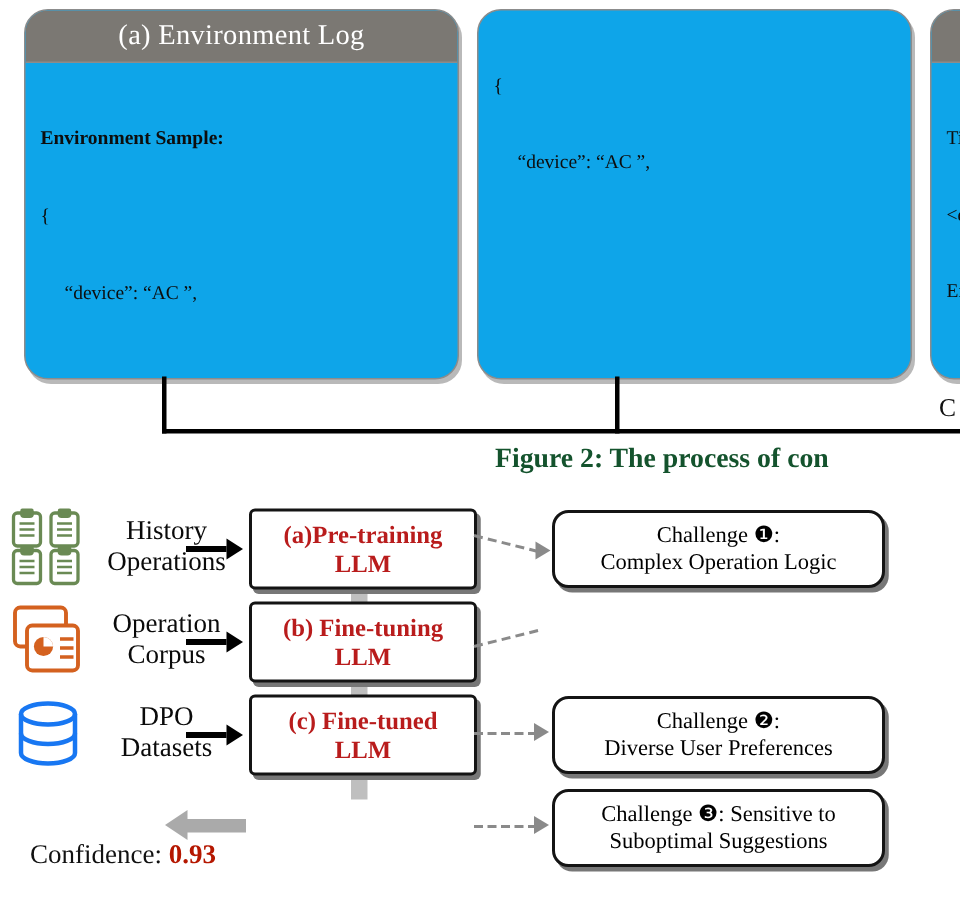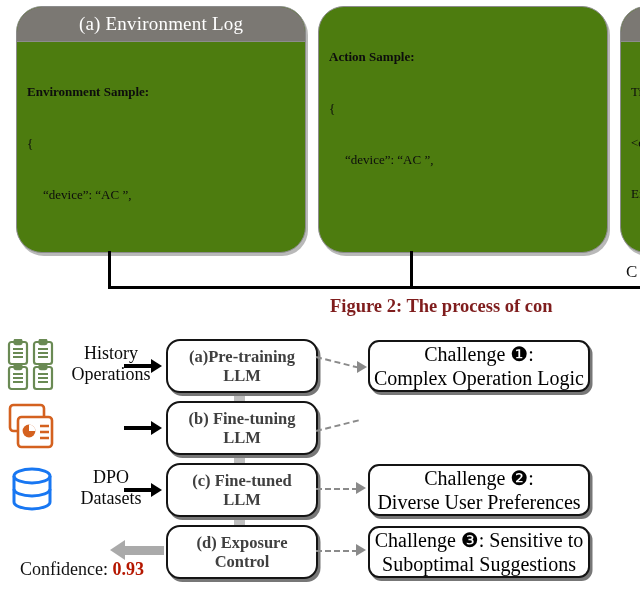--- a/index.html
+++ b/index.html
@@ -7,22 +7,22 @@
     width:640px;height:606px;background:#ffffff;
     font-family:"Liberation Serif",serif;
     position:relative;overflow:hidden;
   }
   .fig{position:absolute;}
 
   
   #figure2{left:0;top:0;width:640px;height:325px;}
   .panel{
     position:absolute;top:6px;height:245px;
-    border-radius:26px;
-    background:#4d7c0f;
+    border-radius:16px;
+    background:#0ea5e9;
     border:1.6px solid #8c8c8c;
     box-shadow:2px 3px 0 0 #b9b9b9;
     overflow:hidden;
   }
   .panel-header{
     height:34px;line-height:34px;
     background:#7b7873;
     color:#ffffff;
     text-align:center;
     font-size:19px;
@@ -48,50 +48,50 @@
   #bus{position:absolute;left:108px;top:286px;width:532px;height:3px;background:#000;}
   .drop{position:absolute;width:3px;background:#000;}
   #drop-a{left:108px;top:251px;height:38px;}
   #drop-b{left:410px;top:251px;height:38px;}
   .bus-label{
     position:absolute;left:626px;top:262px;font-size:17px;color:#111;
   }
 
   .caption{
     position:absolute;width:640px;text-align:center;
-    font-weight:bold;font-size:18.5px;color:#7f1d1d;
+    font-weight:bold;font-size:18.5px;color:#14532d;
     white-space:nowrap;
   }
   #cap2{top:296px;left:330px;width:auto;text-align:left;}
 
   
   #figure3{left:0;top:325px;width:584px;height:281px;}
 
   .srcicon{position:absolute;width:52px;height:52px;}
   .srclabel{
     position:absolute;text-align:center;font-size:18px;color:#0a0a0a;
     line-height:1.14;white-space:pre-line;
   }
 
   .flowbox{
     position:absolute;left:166px;width:148px;
-    border:2.1px solid #141414;border-radius:14px;
+    border:2.1px solid #141414;border-radius:4px;
     background:#fff;
     box-shadow:2.5px 3px 0 0 #777;
     text-align:center;font-weight:bold;font-size:16.5px;
-    color:#404040;line-height:1.16;
+    color:#b91c1c;line-height:1.16;
     display:flex;align-items:center;justify-content:center;
     white-space:pre-line;
   }
   .chalbox{
     position:absolute;left:368px;width:218px;
     border:2.1px solid #141414;border-radius:11px;
     background:#fff;
     box-shadow:2.5px 3px 0 0 #777;
-    text-align:center;font-size:20px;color:#000;line-height:1.2;
+    text-align:center;font-size:15px;color:#000;line-height:1.2;
     display:flex;align-items:center;justify-content:center;
     white-space:pre-line;
   }
   .vbar{position:absolute;left:234px;width:11px;background:#bfbfbf;}
 
   .blkarrow{position:absolute;height:10px;}
   .blkarrow .shaft{position:absolute;left:0;top:3px;height:4px;background:#000;}
   .blkarrow .head{
     position:absolute;top:-2px;width:0;height:0;
     border-top:7px solid transparent;border-bottom:7px solid transparent;
@@ -132,21 +132,20 @@
       
       
       
       
       
     </div>
   </div>
 
   <div class="panel" id="panel-b">
     <div class="panel-body">
-      <span class="ttl">Action Sample:</span>
       <span class="ln">{</span>
       <span class="ln indent1">“device”: “AC ”,</span>
       
       
       
       
       
     </div>
   </div>
 
@@ -199,20 +198,22 @@
     <svg viewBox="0 0 52 52" width="52" height="52">
       <g fill="none" stroke="#d4611f" stroke-width="2.6">
         <rect x="4" y="4" width="34" height="26" rx="3.5"></rect>
         <rect x="12" y="16" width="34" height="30" rx="3.5" fill="#ffffff"></rect>
         <circle cx="23" cy="30" r="6.4" fill="#d4611f" stroke="none"></circle>
         <path d="M23 30 L23 23.6 A6.4 6.4 0 0 1 29.4 30 Z" fill="#ffffff" stroke="none"></path>
         <path d="M34 25h9M34 31h9M34 37h9" stroke-width="2.4"></path>
       </g>
     </svg>
   </div>
+  <div class="srclabel" style="left:56px;top:80px;width:110px;">Operation
+Corpus</div>
 
   <div class="srcicon" style="left:6px;top:138px;">
     <svg viewBox="0 0 52 52" width="52" height="52">
       <g fill="none" stroke="#1877f2" stroke-width="3">
         <ellipse cx="26" cy="13" rx="18" ry="7"></ellipse>
         <path d="M8 13v13c0 3.9 8.1 7 18 7s18-3.1 18-7V13"></path>
         <path d="M8 26v13c0 3.9 8.1 7 18 7s18-3.1 18-7V26"></path>
       </g>
     </svg>
   </div>
@@ -235,22 +236,20 @@
   <div class="vbar" style="top:62px;height:22px;"></div>
   <div class="vbar" style="top:124px;height:22px;"></div>
   <div class="vbar" style="top:186px;height:22px;"></div>
 
   <div class="flowbox" style="top:14px;height:50px;">(a)Pre-training
 LLM</div>
   <div class="flowbox" style="top:76px;height:50px;">(b) Fine-tuning
 LLM</div>
   <div class="flowbox" style="top:138px;height:50px;">(c)  Fine-tuned
 LLM</div>
-  <div class="flowbox" style="top:200px;height:50px;">(d)  Exposure
-Control</div>
 
   <div class="dashline" style="left:316px;top:31px;width:44px;transform:rotate(14deg);transform-origin:left center;"></div>
   <div class="dashline" style="left:316px;top:105px;width:44px;transform:rotate(-14deg);transform-origin:left center;"></div>
   <div class="dashhead" style="left:357px;top:36px;"></div>
 
   <div class="dashline" style="left:316px;top:163px;width:42px;"></div>
   <div class="dashhead" style="left:356px;top:157px;"></div>
 
   <div class="dashline" style="left:316px;top:225px;width:42px;"></div>
   <div class="dashhead" style="left:356px;top:219px;"></div>

